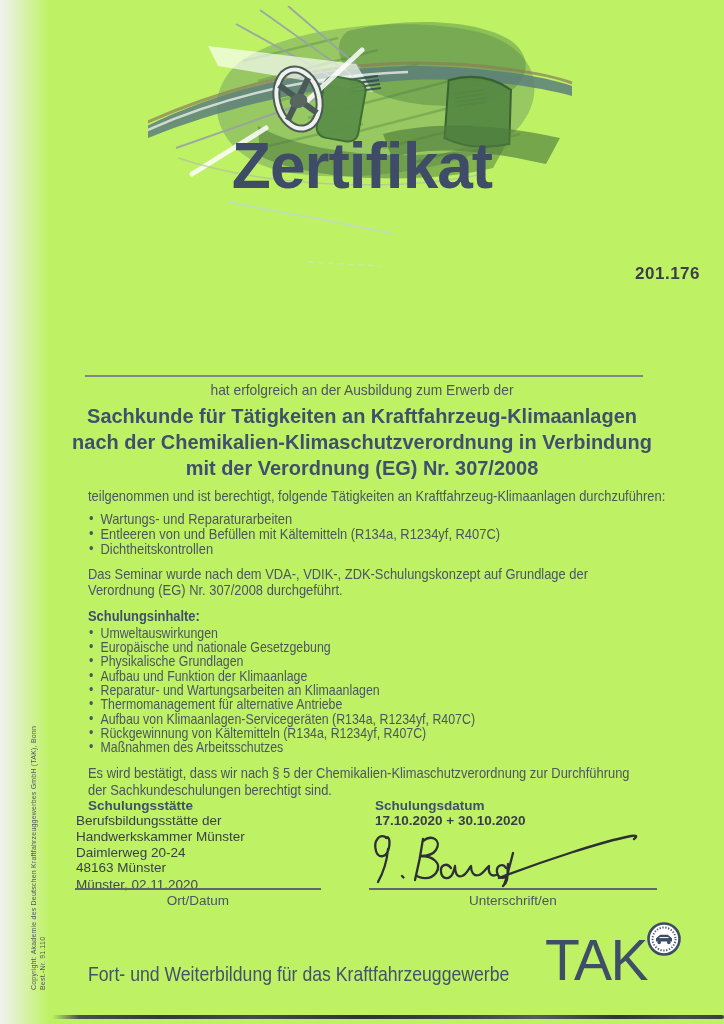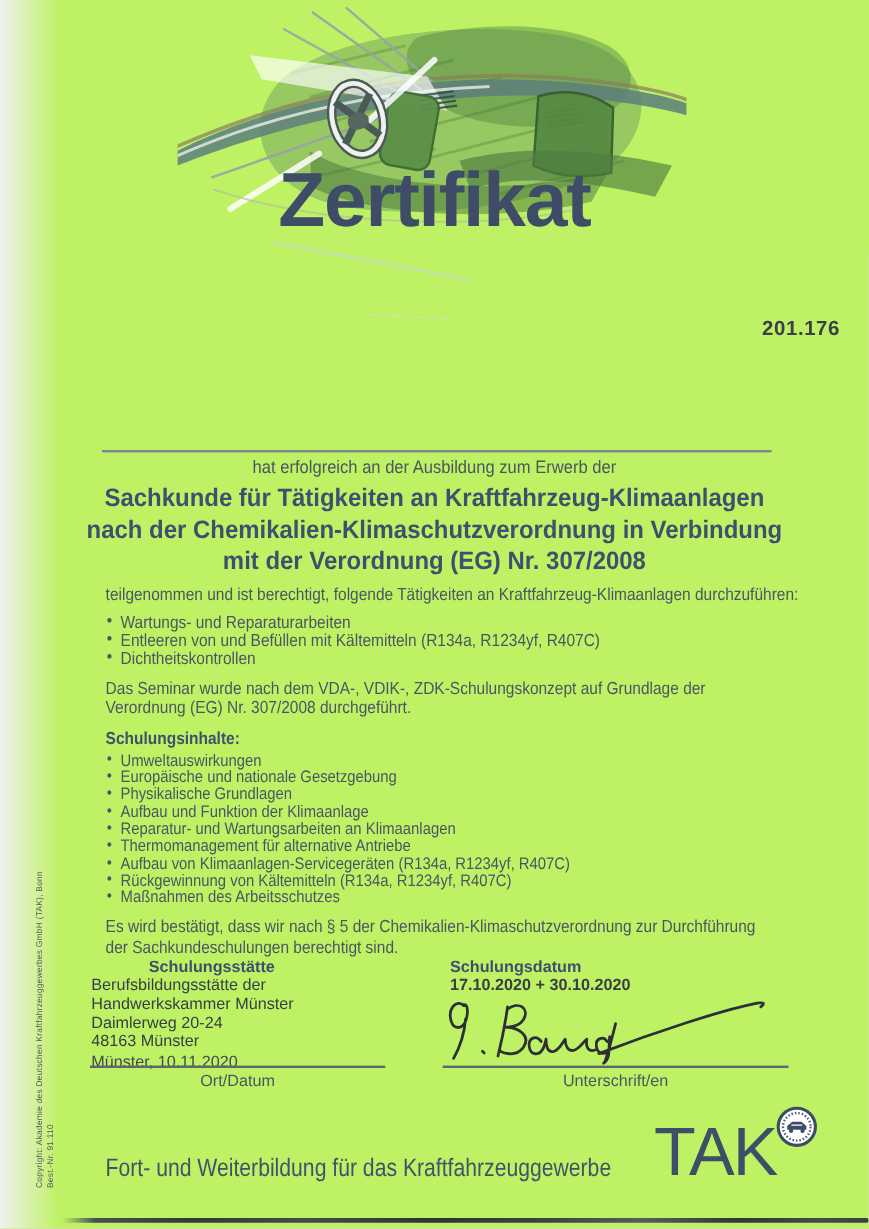--- a/index.html
+++ b/index.html
@@ -37,21 +37,21 @@
   .p-participation{white-space:nowrap;}
   .body-flow ul{margin:7px 0 0 0;padding:0;list-style:none;}
   .body-flow li{position:relative;padding-left:14px;line-height:15.4px;}
   .body-flow li::before{content:"\2022";position:absolute;left:1px;top:-1px;}
   .p-seminar{margin-top:8px !important;}
   .h-contents{margin-top:9px;font-weight:bold;color:#3f4f6e;font-size:14.5px;line-height:16px;}
   ul.contents{margin-top:2px !important;}
   ul.contents li{font-size:13.9px;line-height:14.3px;}
   .p-confirm{margin-top:11px !important;}
   .columns{position:absolute;left:0;top:798px;width:724px;height:118px;}
-  .venue-label{position:absolute;left:88px;top:0;font-size:13.5px;font-weight:bold;color:#3f4f6e;margin-left:36px;}
+  .venue-label{position:absolute;left:88px;top:0;font-size:13.5px;font-weight:bold;color:#3f4f6e;}
   .venue-lines{position:absolute;left:76px;top:15px;font-size:13.5px;font-weight:normal;
     color:#393e46;line-height:15.8px;}
   .place-date{position:absolute;left:76px;top:79px;font-size:13.5px;color:#44484f;}
   .rule{position:absolute;top:90px;height:2px;background:#5d676f;}
   .rule-left{left:75px;width:246px;}
   .rule-right{left:369px;width:288px;}
   .caption{position:absolute;top:95px;font-size:13.5px;color:#4c5563;text-align:center;}
   .caption-left{left:75px;width:246px;}
   .caption-right{left:369px;width:288px;}
   .date-label{position:absolute;left:375px;top:0;font-size:13.5px;font-weight:bold;color:#3f4f6e;}
@@ -186,21 +186,21 @@
   </div>
 
   <div class="columns">
     <div class="venue-label">Schulungsstätte</div>
     <div class="venue-lines">
       <div>Berufsbildungsstätte der</div>
       <div>Handwerkskammer Münster</div>
       <div>Daimlerweg 20-24</div>
       <div>48163 Münster</div>
     </div>
-    <div class="place-date">Münster, 10.11.2020</div>
+    <div class="place-date">Münster, 02.11.2020</div>
     <div class="rule rule-left"></div>
     <div class="caption caption-left">Ort/Datum</div>
 
     <div class="date-label">Schulungsdatum</div>
     <div class="date-value">17.10.2020 + 30.10.2020</div>
 
     <svg class="signature" viewBox="0 0 295 64" aria-hidden="true">
       <g fill="none" stroke="#2c2f35" stroke-width="2.3" stroke-linecap="round" stroke-linejoin="round">
         <path d="M21,13 C14,7 7,16 10,26 C12,33 19,33 22,26 C25,17 23,10 20,13 M22,24 C21,36 17,48 12,57"></path>
         <path d="M36,51 l1.5,1.5"></path>

